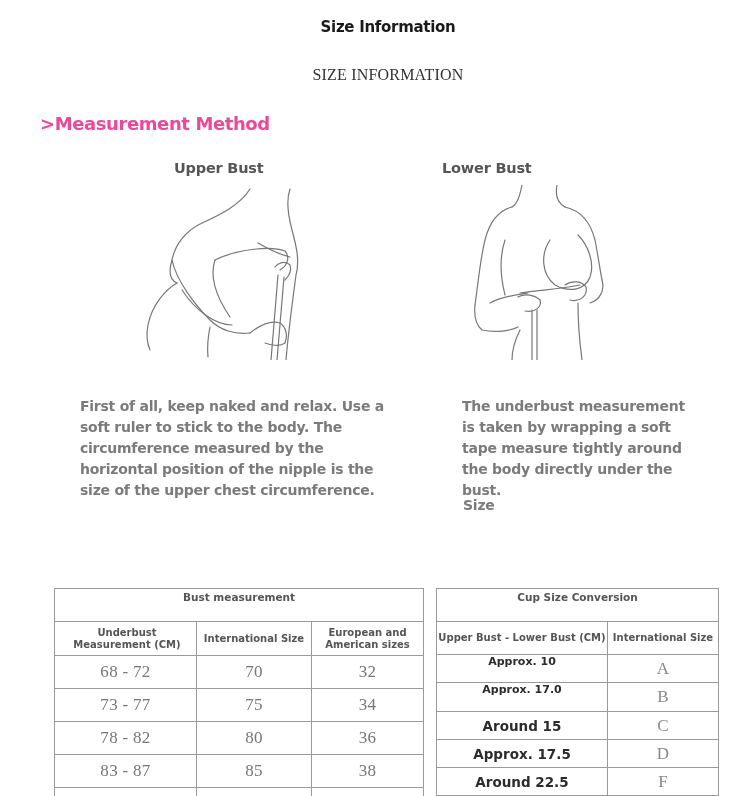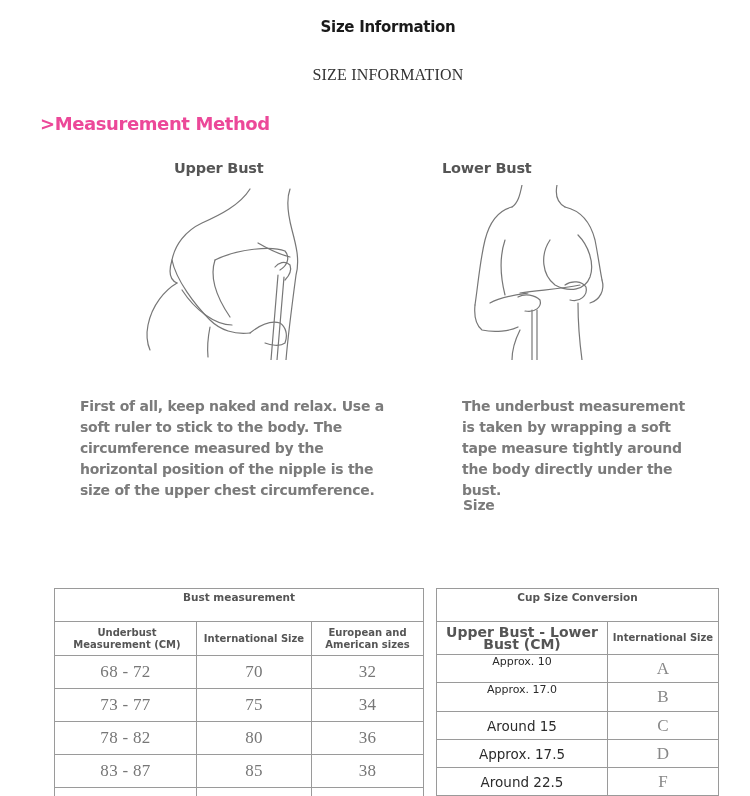--- a/index.html
+++ b/index.html
@@ -12,21 +12,21 @@
   .desc { font-family: "DejaVu Sans", sans-serif; font-weight: bold; font-size: 14px; line-height: 21px; color: #7b7b7b; letter-spacing: -0.25px; }
   svg.fig { position: absolute; }
   svg.fig path, svg.fig line { fill: none; stroke: #777; stroke-width: 1.2; stroke-linecap: round; stroke-linejoin: round; }
 
   table.t { position: absolute; border-collapse: collapse; table-layout: fixed; margin-top: 36px; }
   table.t td { border: 1px solid #9a9a9a; padding: 0; text-align: center; vertical-align: middle; }
   table.t td.cap { font-family: "DejaVu Sans", sans-serif; font-weight: bold; font-size: 10.5px; color: #555; vertical-align: top; padding-top: 2px; }
   table.t td.hd { font-family: "DejaVu Sans", sans-serif; font-weight: bold; font-size: 10px; color: #555; line-height: 12px; }
   table.t td.hd.left { text-align: center; padding-left: 3px; }
   table.t td.num { font-family: "Liberation Serif", serif; font-size: 17px; color: #777; letter-spacing: 0.3px; }
-  table.t td.cup { font-family: "DejaVu Sans", sans-serif; font-weight: normal; font-size: 13.5px; color: #2b2b2b; }
+  table.t td.cup { font-family: "DejaVu Sans", sans-serif; font-weight: bold; font-size: 13.5px; color: #2b2b2b; }
   table.t td.cup.small { font-size: 11px; vertical-align: top; padding-top: 0; }
   table.t td.letter { font-family: "Liberation Serif", serif; font-size: 17px; color: #888; }
 </style>
 </head>
 <body>
 
 <div class="abs title">Size Information</div>
 <div class="abs subtitle">SIZE INFORMATION</div>
 <div class="abs section">&gt;Measurement Method</div>
 
@@ -132,21 +132,21 @@
 <table class="t" style="left:436px; top:552px; width:282px;">
   <colgroup>
       <col style="width:171px">
       <col style="width:111px">
     </colgroup>
   <tbody>
       <tr style="height:33px;">
     <td class="cap" colspan="2">Cup Size Conversion</td>
   </tr>
   <tr style="height:33px;">
-    <td class="hd" style="font-size:14px;">Upper Bust - Lower Bust (CM)</td>
+    <td class="hd" style="font-size:10px;">Upper Bust - Lower Bust (CM)</td>
     <td class="hd">International Size</td>
   </tr>
   <tr style="height:28px;">
     <td class="cup small">Approx. 10</td>
     <td class="letter">A</td>
   </tr>
   <tr style="height:29px;">
     <td class="cup small">Approx. 17.0</td>
     <td class="letter">B</td>
   </tr>

